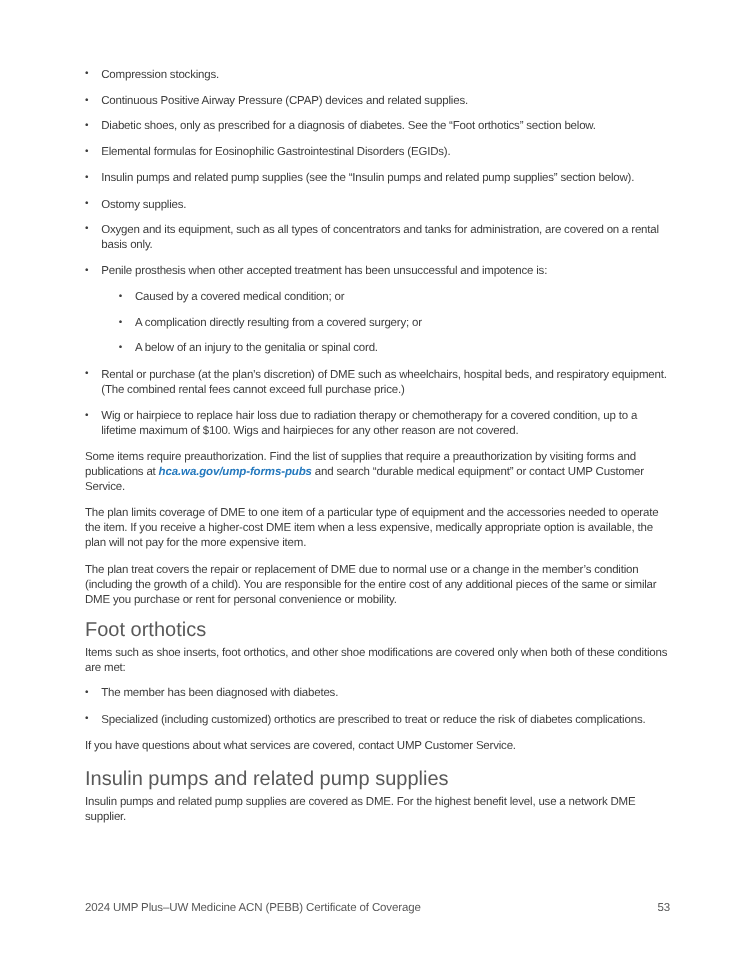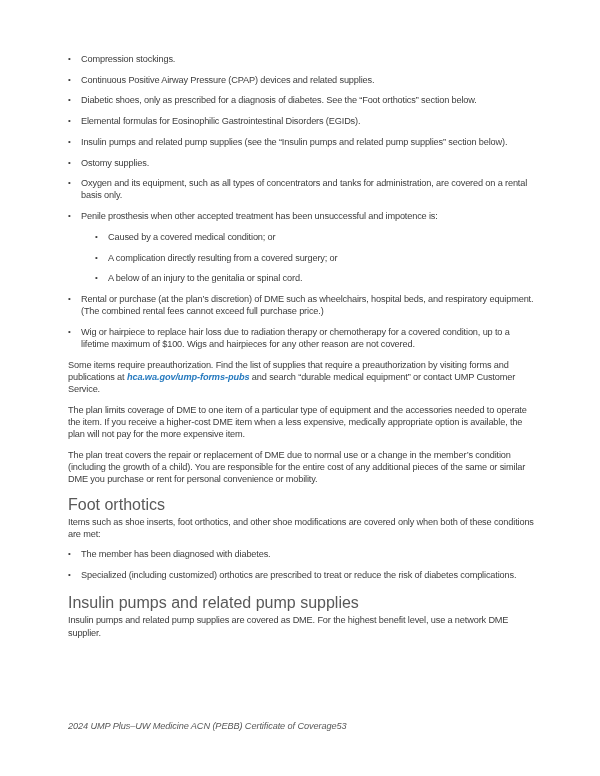--- a/index.html
+++ b/index.html
@@ -43,25 +43,25 @@
     font-size: 16px;
     line-height: 17px;
     font-weight: 300;
     color: #595959;
     letter-spacing: 0;
     margin: 13px 0 3px 0;
   }
   h2.first { margin-top: 10px; }
   .footer {
     position: absolute;
-    top: 721px; left: 68px; right: 50px;
+    top: 721px; left: 68px; right: 64px;
     display: flex;
+    justify-content: space-between;
     align-items: baseline;
     font-size: 9.2px;
-    font-style: italic;
     color: #595959;
     letter-spacing: -0.1px;
   }
 </style>
 </head>
 <body>
 
 <div class="content">
 
   <ul>
@@ -141,20 +141,21 @@
     <li>
         <span class="blt">•</span>
         <span class="txt">The member has been diagnosed with diabetes.</span>
       </li>
     <li>
         <span class="blt">•</span>
         <span class="txt">Specialized (including customized) orthotics are prescribed to treat or reduce the risk of diabetes complications.</span>
       </li>
   </ul>
 
+  <p>If you have questions about what services are covered, contact UMP Customer Service.</p>
 
   <h2>Insulin pumps and related pump supplies</h2>
   <p>Insulin pumps and related pump supplies are covered as DME. For the highest benefit level, use a network DME supplier.</p>
 
 </div>
 
 <div class="footer">
   <span>2024 UMP Plus–UW Medicine ACN (PEBB) Certificate of Coverage</span>
   <span>53</span>
 </div>

